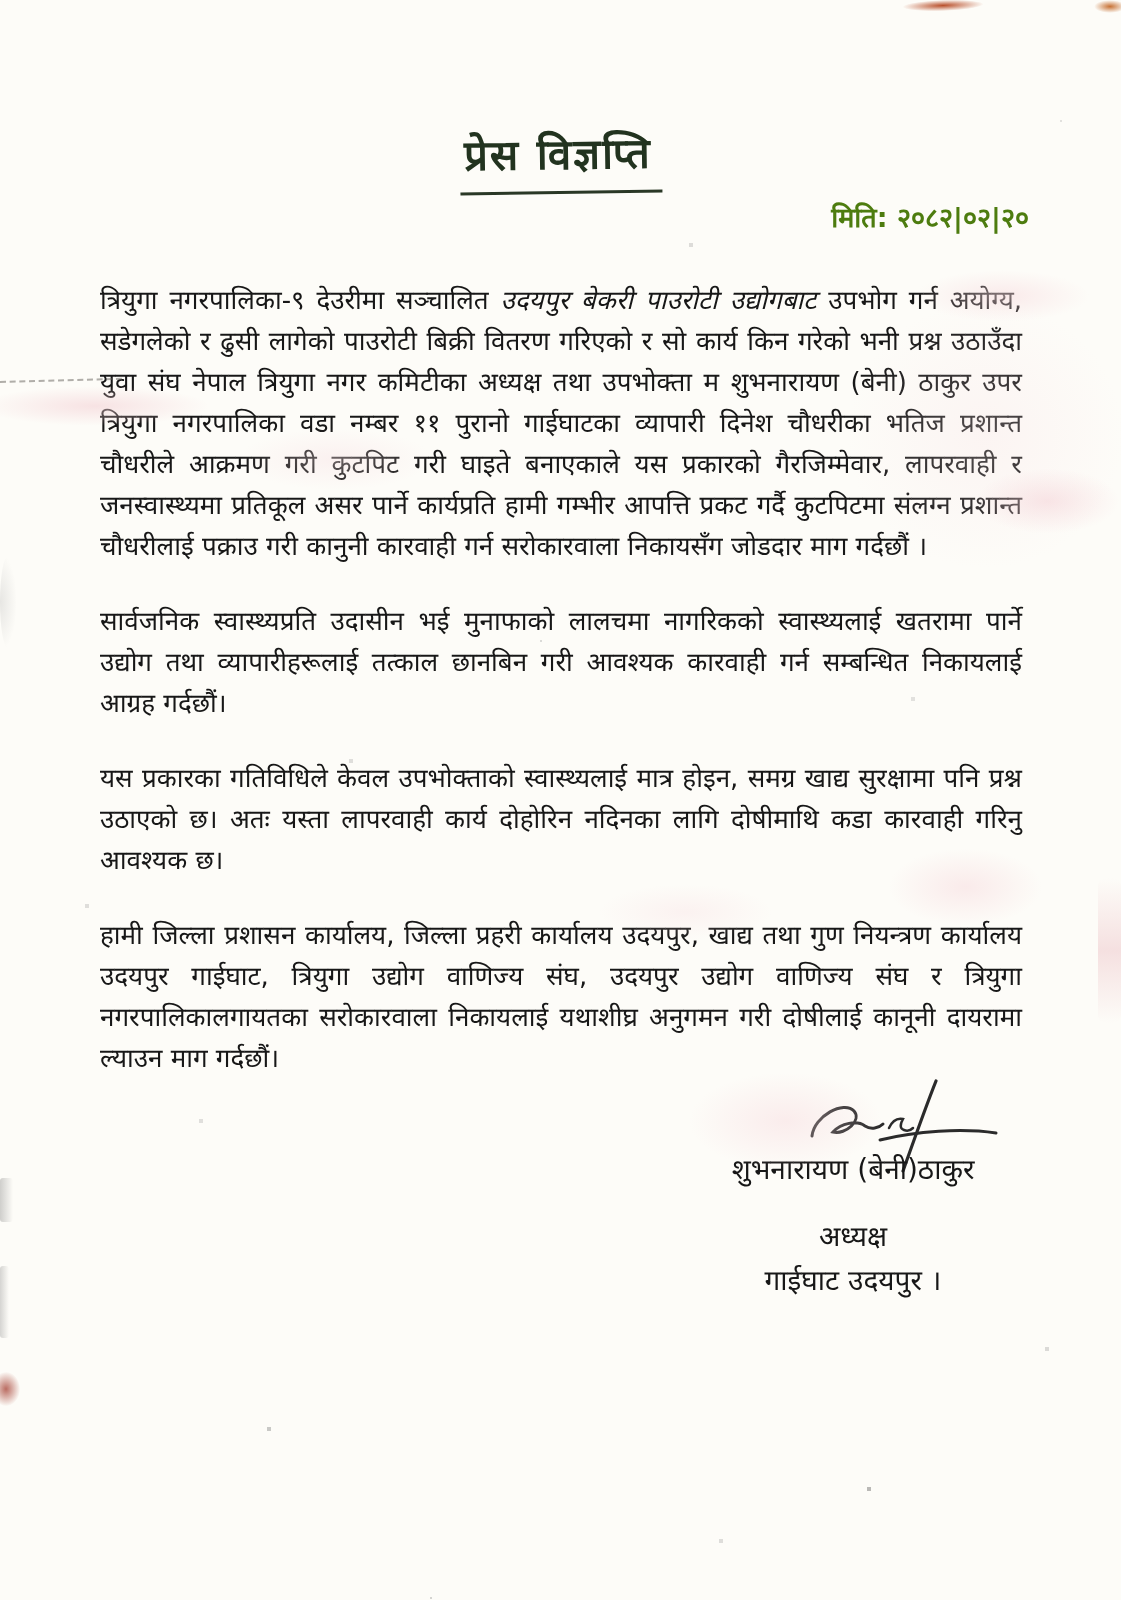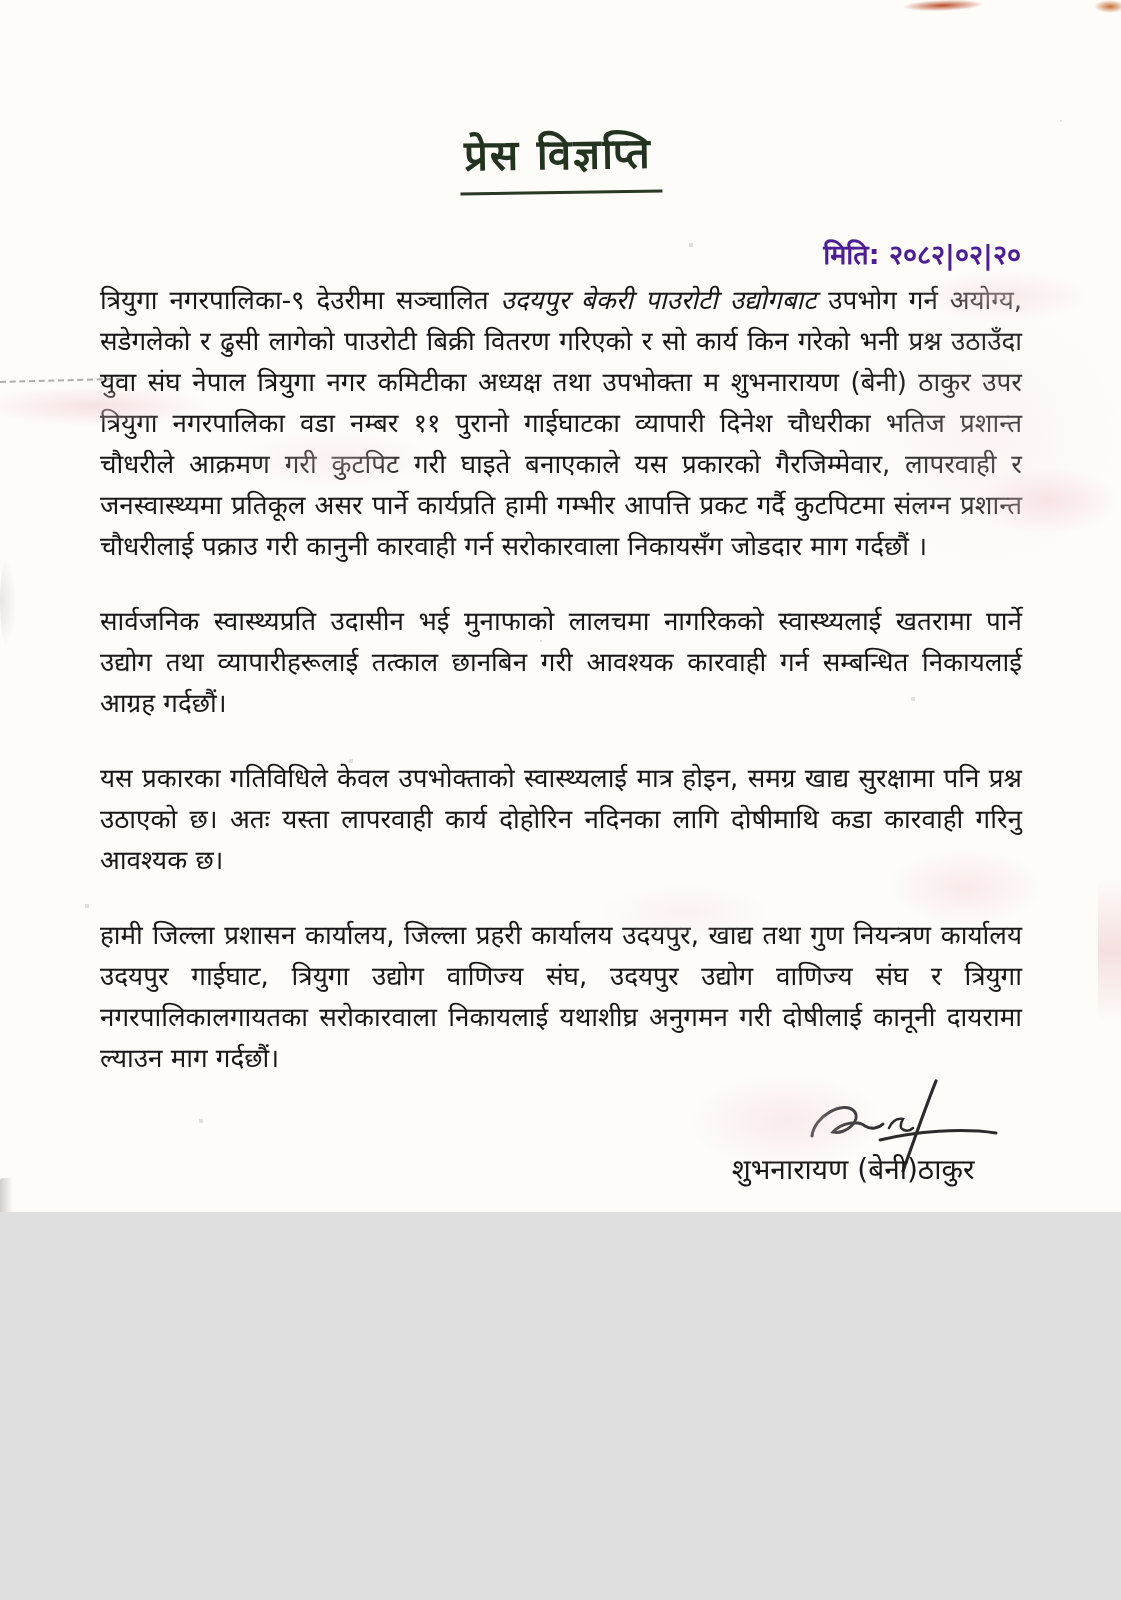--- a/index.html
+++ b/index.html
@@ -3,21 +3,21 @@
 <meta charset="utf-8">
 <style>
   html, body { margin: 0; padding: 0; }
   body {
     background: #dfdfdf;
     font-family: "DejaVu Sans", sans-serif;
   }
   .page {
     position: relative;
     width: 1121px;
-    height: 1212px;
+    height: 1600px;
     background: #fdfcf8;
     overflow: hidden;
     color: #1c1c1c;
   }
   
   .title-wrap {
     position: absolute;
     top: 124px; left: 0;
     width: 100%;
     text-align: center;
@@ -29,25 +29,24 @@
     letter-spacing: 2px;
     color: #22331f;
     border-bottom: 3px solid #2a3826;
     padding: 0 10px 10px 4px;
     transform: rotate(-0.8deg);
   }
   
   .date {
     position: absolute;
     top: 198px;
-    right: 100px;
+    right: 92px;
     font-size: 27px;
     font-weight: 600;
-    color: #4c1d95;
-    margin-top: 37px;
+    color: #4d7c0f;
   }
   
   .body-text {
     position: absolute;
     top: 280px;
     left: 100px;
     width: 922px;
     font-size: 26px;
     line-height: 41px;
     text-align: justify;
@@ -60,21 +59,21 @@
     position: absolute;
     top: 1078px;
     right: 118px;
     width: 300px;
     text-align: center;
     font-size: 28px;
     color: #171717;
   }
   .sig-svg { display: block; margin: 0 4px 0 auto; }
   .sig-name { margin-top: -24px; white-space: nowrap; }
-  .sig-lines { margin-top: 16px; line-height: 44px; }
+  .sig-lines { margin-top: 28px; line-height: 44px; }
   
   .stain { position: absolute; pointer-events: none; border-radius: 50%; }
   .s-orange1 { left: 903px; top: 0; width: 80px; height: 11px;
     background: radial-gradient(ellipse at center, rgba(178,62,22,0.9), rgba(178,62,22,0) 72%);
     transform: rotate(-2deg); }
   .s-orange2 { left: 1094px; top: 0; width: 32px; height: 13px;
     background: radial-gradient(ellipse at center, rgba(190,90,20,0.85), rgba(190,90,20,0) 70%); }
   .s-crease { left: 0; top: 381px; width: 122px; height: 0;
     border-top: 2px dashed rgba(100,95,90,0.5);
     transform: rotate(-1.5deg); transform-origin: left center; border-radius: 0; }
@@ -145,20 +144,21 @@
   <div class="sig-block">
     <svg class="sig-svg" width="215" height="95" viewBox="0 0 215 95" aria-hidden="true">
       <path d="M28,58 C30,38 60,22 70,33 C78,42 62,57 49,54 C57,45 73,42 81,48 C87,52 95,50 99,46" stroke="#2b2b2b" stroke-width="3" fill="none" stroke-linecap="round"></path>
       <path d="M105,50 q5,-11 14,-9 q-5,9 1,11 q5,2 9,-2" stroke="#2b2b2b" stroke-width="2.5" fill="none" stroke-linecap="round"></path>
       <path d="M152,3 C142,28 130,62 119,93" stroke="#2b2b2b" stroke-width="3.2" fill="none" stroke-linecap="round"></path>
       <path d="M96,62 C132,53 178,50 212,55" stroke="#2b2b2b" stroke-width="3" fill="none" stroke-linecap="round"></path>
     </svg>
     <div class="sig-name">शुभनारायण (बेनी)ठाकुर</div>
     <div class="sig-lines">
       <div>अध्यक्ष</div>
+      <div>गाईघाट उदयपुर ।</div>
     </div>
   </div>
 
   <div class="stain s-orange1"></div>
   <div class="stain s-orange2"></div>
   <div class="stain s-crease"></div>
   <div class="stain s-pink-crease"></div>
   <div class="stain s-pink-line1"></div>
   <div class="stain s-pink-wash"></div>
   <div class="stain s-pink-lapar"></div>

